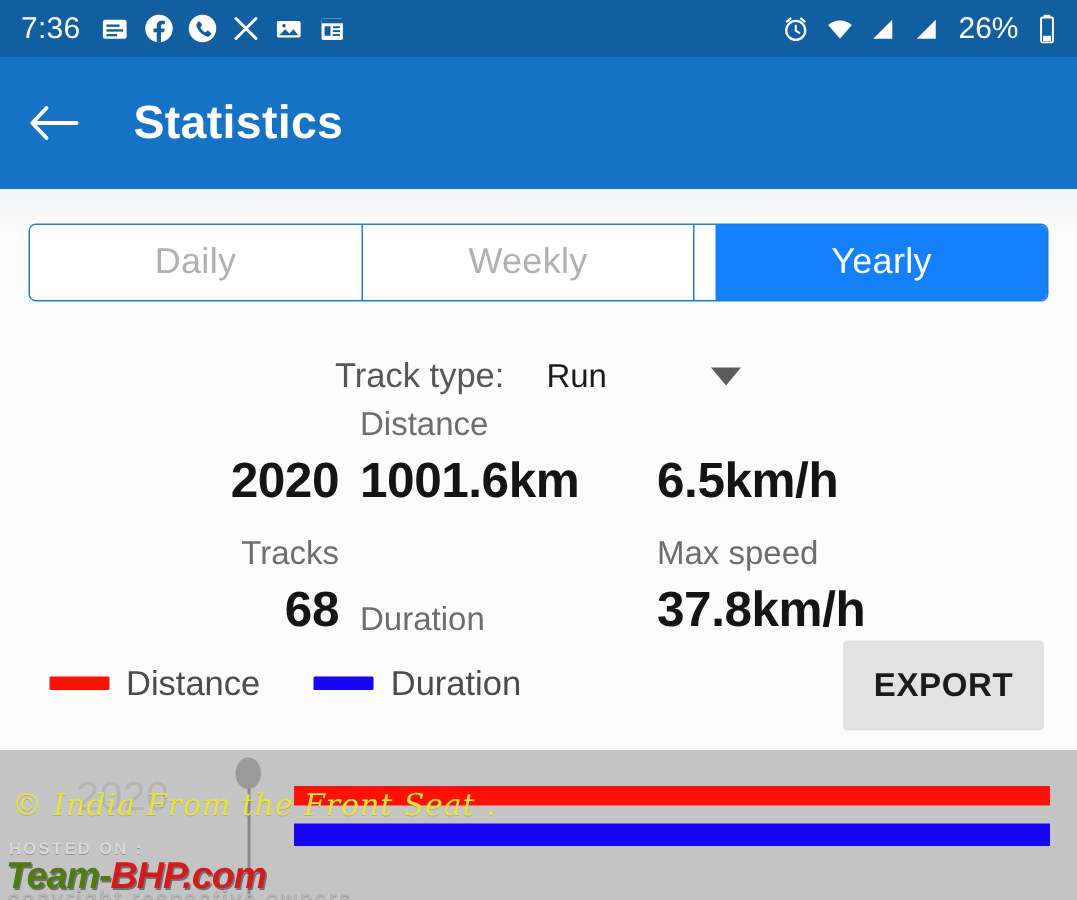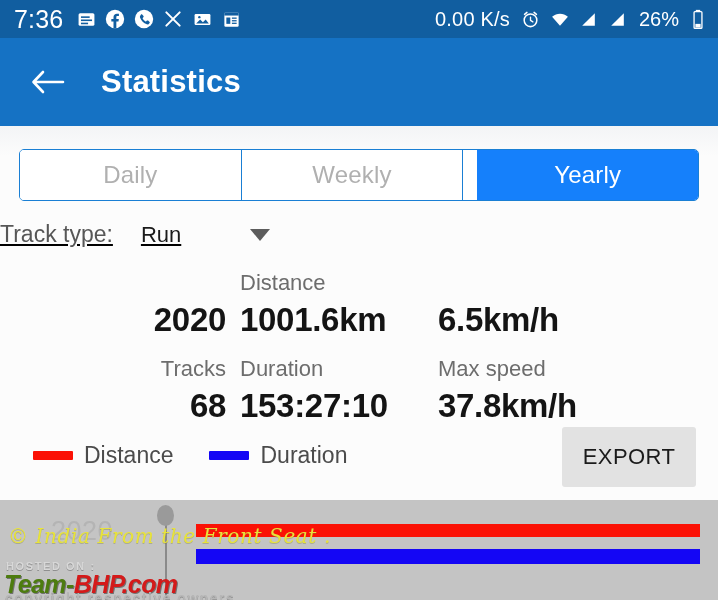--- a/index.html
+++ b/index.html
@@ -25,21 +25,21 @@
     padding: 0 10px 0 14px;
     box-sizing: border-box;
     color: #ffffff;
   }
   .sb-left, .sb-right {
     display: flex;
     align-items: center;
     gap: 9px;
   }
   .sb-time {
-    font-size: 25px;
+    font-size: 20px;
     letter-spacing: .2px;
     margin-right: 4px;
   }
   .sb-speed {
     font-size: 20px;
     letter-spacing: .2px;
     margin-right: 2px;
   }
   .sb-pct {
     font-size: 20px;
@@ -53,21 +53,21 @@
     justify-content: center;
   }
   .sb-ico svg { display: block; }
 
   
   .appbar {
     height: 88px;
     background: #1572c4;
     display: flex;
     align-items: center;
-    padding-left: 27px;
+    padding-left: 15px;
     box-sizing: border-box;
   }
   .back-arrow {
     width: 42px;
     height: 42px;
     display: flex;
     align-items: center;
     justify-content: center;
     cursor: pointer;
   }
@@ -117,28 +117,27 @@
   .seg:last-child { border-right: none; }
   .seg.active {
     background: #1580fb;
     color: #ffffff;
     margin-left: 14px;
   }
 
   
   .tracktype-row {
     position: absolute;
-    top: 95px;
+    top: 111px;
     left: 0;
     width: 100%;
     display: flex;
     align-items: center;
-    justify-content: flex-start;
+    justify-content: center;
     gap: 0;
-    text-decoration: underline;
   }
   .tt-label {
     font-size: 23px;
     color: #575757;
   }
   .tt-value {
     font-size: 22px;
     color: #1b1b1b;
     margin-left: 28px;
   }
@@ -211,21 +210,21 @@
   .export-btn {
     position: absolute;
     right: 22px;
     top: 3px;
     width: 134px;
     height: 60px;
     background: #e2e2e2;
     border: none;
     border-radius: 3px;
     font-size: 22px;
-    font-weight: normal;
+    font-weight: bold;
     color: #1b1b1b;
     letter-spacing: .4px;
     cursor: pointer;
     font-family: "Liberation Sans", sans-serif;
   }
 
   
   .chart-area {
     position: absolute;
     left: 0;
@@ -373,21 +372,20 @@
           <rect x="3" y="3" width="18" height="4" fill="#115ea0"></rect>
           <rect x="5.5" y="9.5" width="5" height="8" fill="#115ea0"></rect>
           <rect x="12.5" y="9.5" width="6" height="1.6" fill="#115ea0"></rect>
           <rect x="12.5" y="12.8" width="6" height="1.6" fill="#115ea0"></rect>
           <rect x="12.5" y="16" width="6" height="1.6" fill="#115ea0"></rect>
         </svg>
     </span>
   </div>
 
   <div class="sb-right">
-    <span class="sb-speed">0.00 K/s</span>
 
     <span class="sb-ico">
       <svg width="19" height="19" viewBox="0 0 24 24">
           <circle cx="12" cy="13" r="8" fill="none" stroke="#fff" stroke-width="1.9"></circle>
           <path d="M12 9v4.2l3 1.8" stroke="#fff" stroke-width="1.7" fill="none" stroke-linecap="round"></path>
           <path d="M4.5 5.5 7.5 3M19.5 5.5 16.5 3" stroke="#fff" stroke-width="1.9" stroke-linecap="round"></path>
         </svg>
     </span>
 
     <span class="sb-ico">
@@ -463,21 +461,20 @@
       </div>
     </div>
 
     <div class="stat-row">
       <div class="stat-cell c1">
         <div class="stat-label">Tracks</div>
         <div class="stat-value">68</div>
       </div>
       <div class="stat-cell c2">
         <div class="stat-label">Duration</div>
-        <div class="stat-value">153:27:10</div>
       </div>
       <div class="stat-cell c3">
         <div class="stat-label">Max speed</div>
         <div class="stat-value">37.8km/h</div>
       </div>
     </div>
   </div>
 
   <div class="legend-row">
     <div class="legend">

